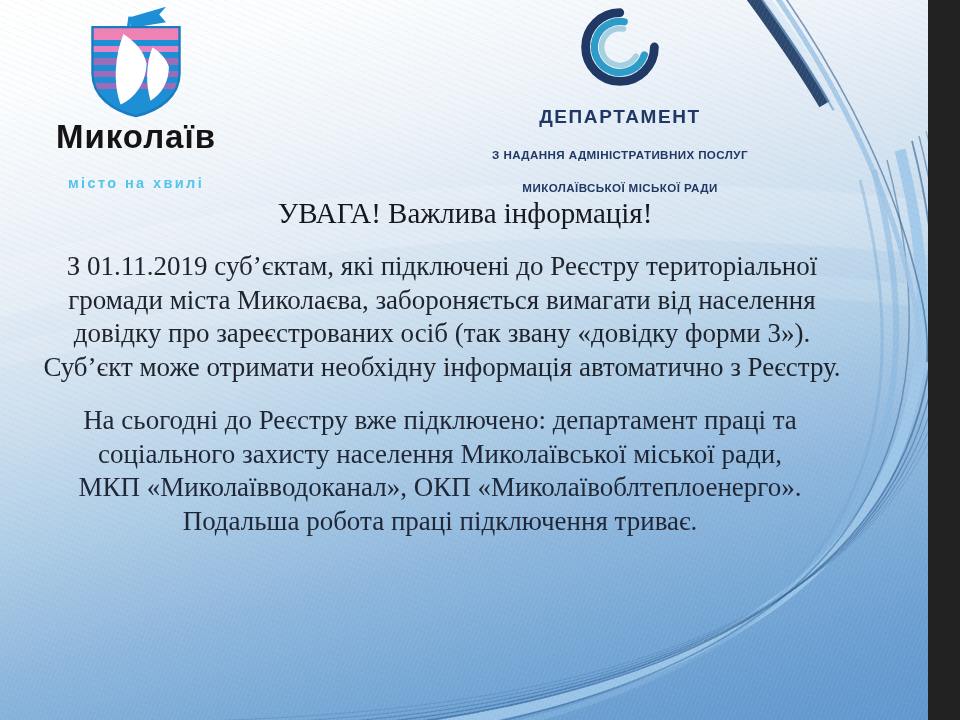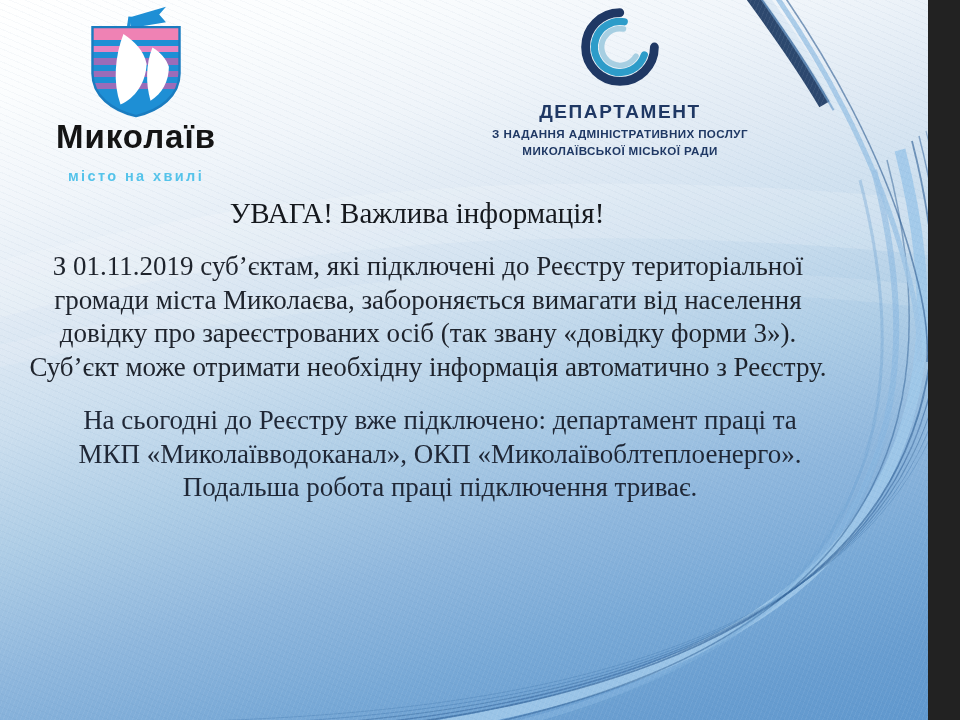--- a/index.html
+++ b/index.html
@@ -21,35 +21,35 @@
 
   
   .city-logo{position:absolute;left:38px;top:2px;width:196px;text-align:center;}
   .city-emblem{display:block;margin:0 auto;}
   .city-name{
     font-family:"Liberation Sans","DejaVu Sans",sans-serif;
     font-weight:bold;font-size:33px;color:#141414;letter-spacing:1px;line-height:1.05;
   }
   .city-tagline{
     font-family:"Liberation Sans","DejaVu Sans",sans-serif;
-    font-weight:600;font-size:14.5px;color:#55c3ea;letter-spacing:2.4px;margin-top:13px;
+    font-weight:600;font-size:14.5px;color:#55c3ea;letter-spacing:2.4px;margin-top:20px;
   }
   .dept-logo{position:absolute;left:468px;top:1px;width:304px;text-align:center;
     font-family:"Liberation Sans","DejaVu Sans",sans-serif;color:#1f3864;}
   .dept-emblem{display:block;margin:0 auto;}
-  .dept-title{font-weight:bold;font-size:19px;letter-spacing:1.6px;text-align:center;}
-  .dept-sub{font-weight:bold;font-size:11.6px;letter-spacing:0.4px;margin-top:4px;}
+  .dept-title{font-weight:bold;font-size:19px;letter-spacing:1.6px;margin-top:5px;text-align:center;}
+  .dept-sub{font-weight:bold;font-size:11.6px;letter-spacing:0.4px;margin-top:20px;}
 
   
   .heading{
     position:absolute;top:197px;left:0;width:834px;text-align:center;
-    font-size:29px;color:#15181d;font-weight:normal;margin:0;
+    font-size:29px;color:#15181d;font-weight:normal;margin:0;padding-left:48px;
   }
   .para{position:absolute;text-align:center;font-size:27px;line-height:33.5px;color:#1e232c;}
-  .para-1{top:250px;left:8px;width:840px;}
+  .para-1{top:250px;left:22px;width:840px;}
   .para-2{top:404px;left:15px;width:850px;color:#1f2736;}
   .signature{
     position:absolute;top:584px;left:440px;width:360px;text-align:center;
     font-size:26px;line-height:38px;color:#273850;
   }
 </style>
 </head>
 <body>
 
 <div class="slide">
@@ -131,18 +131,19 @@
 
   <div class="para para-1">
     <div>З 01.11.2019 суб’єктам, які підключені до Реєстру територіальної</div>
     <div>громади міста Миколаєва, забороняється вимагати від населення</div>
     <div>довідку про зареєстрованих осіб (так звану «довідку форми 3»).</div>
     <div>Суб’єкт може отримати необхідну інформація автоматично з Реєстру.</div>
   </div>
 
   <div class="para para-2">
     <div>На сьогодні до Реєстру вже підключено: департамент праці та</div>
+    <div>соціального захисту населення Миколаївської міської ради,</div>
     <div>МКП «Миколаївводоканал», ОКП «Миколаївоблтеплоенерго».</div>
     <div>Подальша робота праці підключення триває.</div>
   </div>
 
 
 </div>
 
 </body></html>

